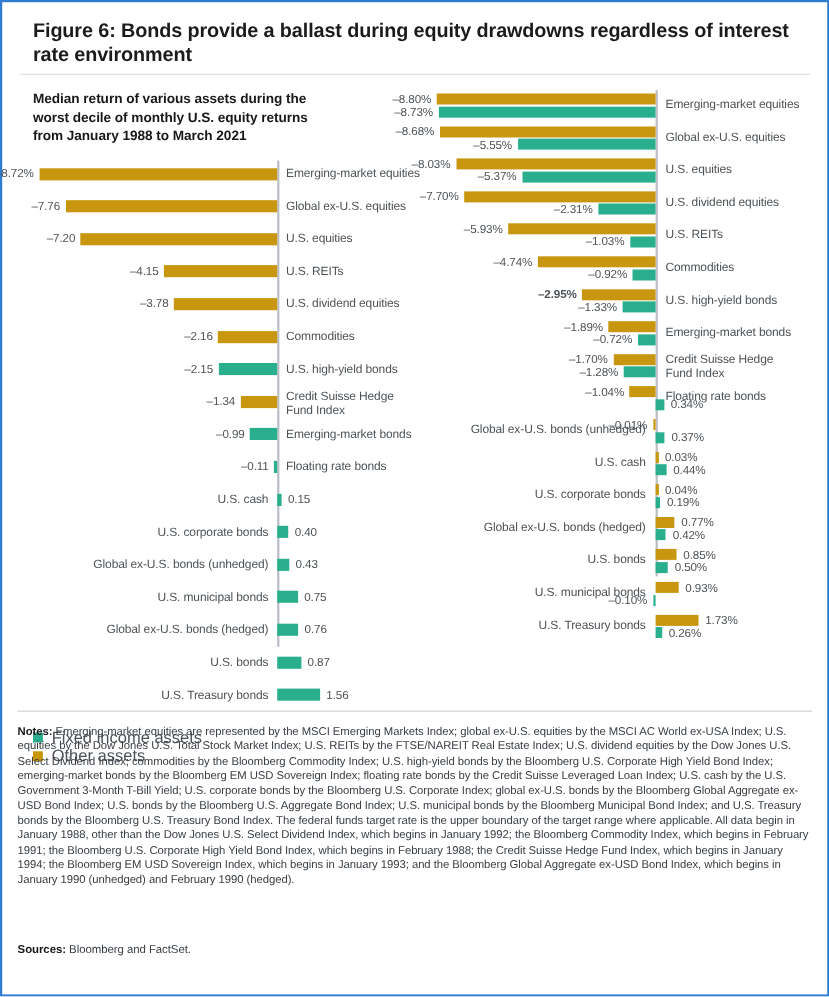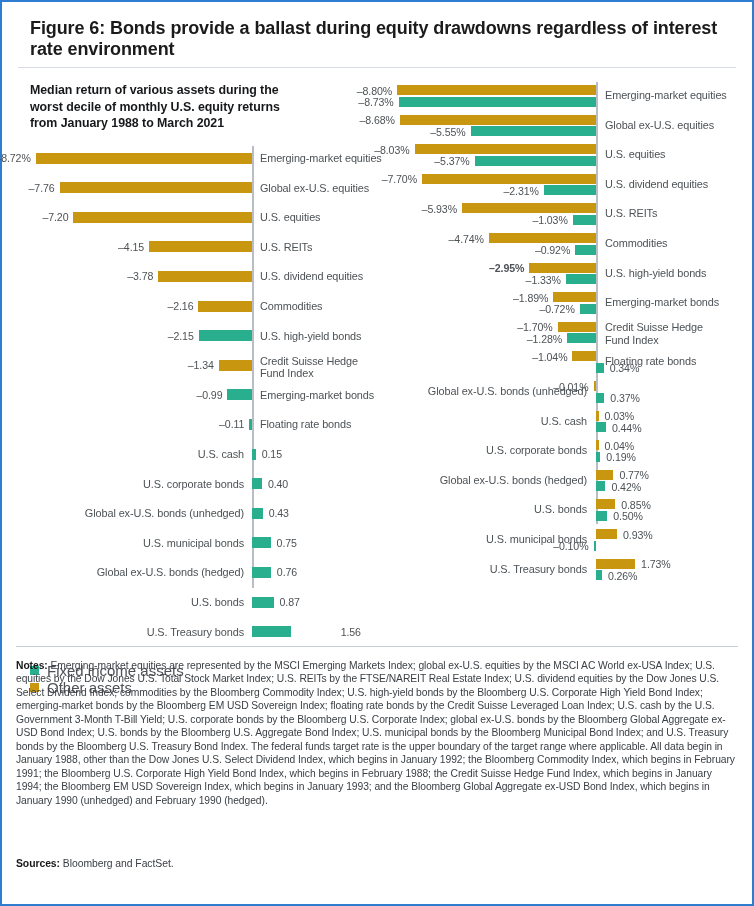--- a/index.html
+++ b/index.html
@@ -197,21 +197,21 @@
               <div class="val" style="top: 3.5px; left: 246.848px;">0.76</div>
               <div class="cat" style="right: 138px; text-align: right; top: 2.5px;">Global ex-U.S. bonds (hedged)</div>
             </div>
             <div class="row" style="top: 448px; height: 29.6px;">
               <div class="bar pos" style="top: 3px; width: 21.576px; background: rgb(42, 175, 142); left: 222px;"></div>
               <div class="val" style="top: 3.5px; left: 249.576px;">0.87</div>
               <div class="cat" style="right: 138px; text-align: right; top: 2.5px;">U.S. bonds</div>
             </div>
             <div class="row" style="top: 477.6px; height: 29.6px;">
               <div class="bar pos" style="top: 3px; width: 38.688px; background: rgb(42, 175, 142); left: 222px;"></div>
-              <div class="val" style="top: 3.5px; left: 266.688px; margin-left: 44px;">1.56</div>
+              <div class="val" style="top: 3.5px; left: 266.688px;">1.56</div>
               <div class="cat" style="right: 138px; text-align: right; top: 2.5px;">U.S. Treasury bonds</div>
             </div>
           </div>
         <div class="legend" id="legend-left" style="left:14px;top:596px;">
             <div class="legend-row">
               <div class="swatch" style="background: rgb(42, 175, 142);"></div>
               <div class="">Fixed income assets</div>
             </div>
             <div class="legend-row">
               <div class="swatch" style="background: rgb(200, 150, 15);"></div>

